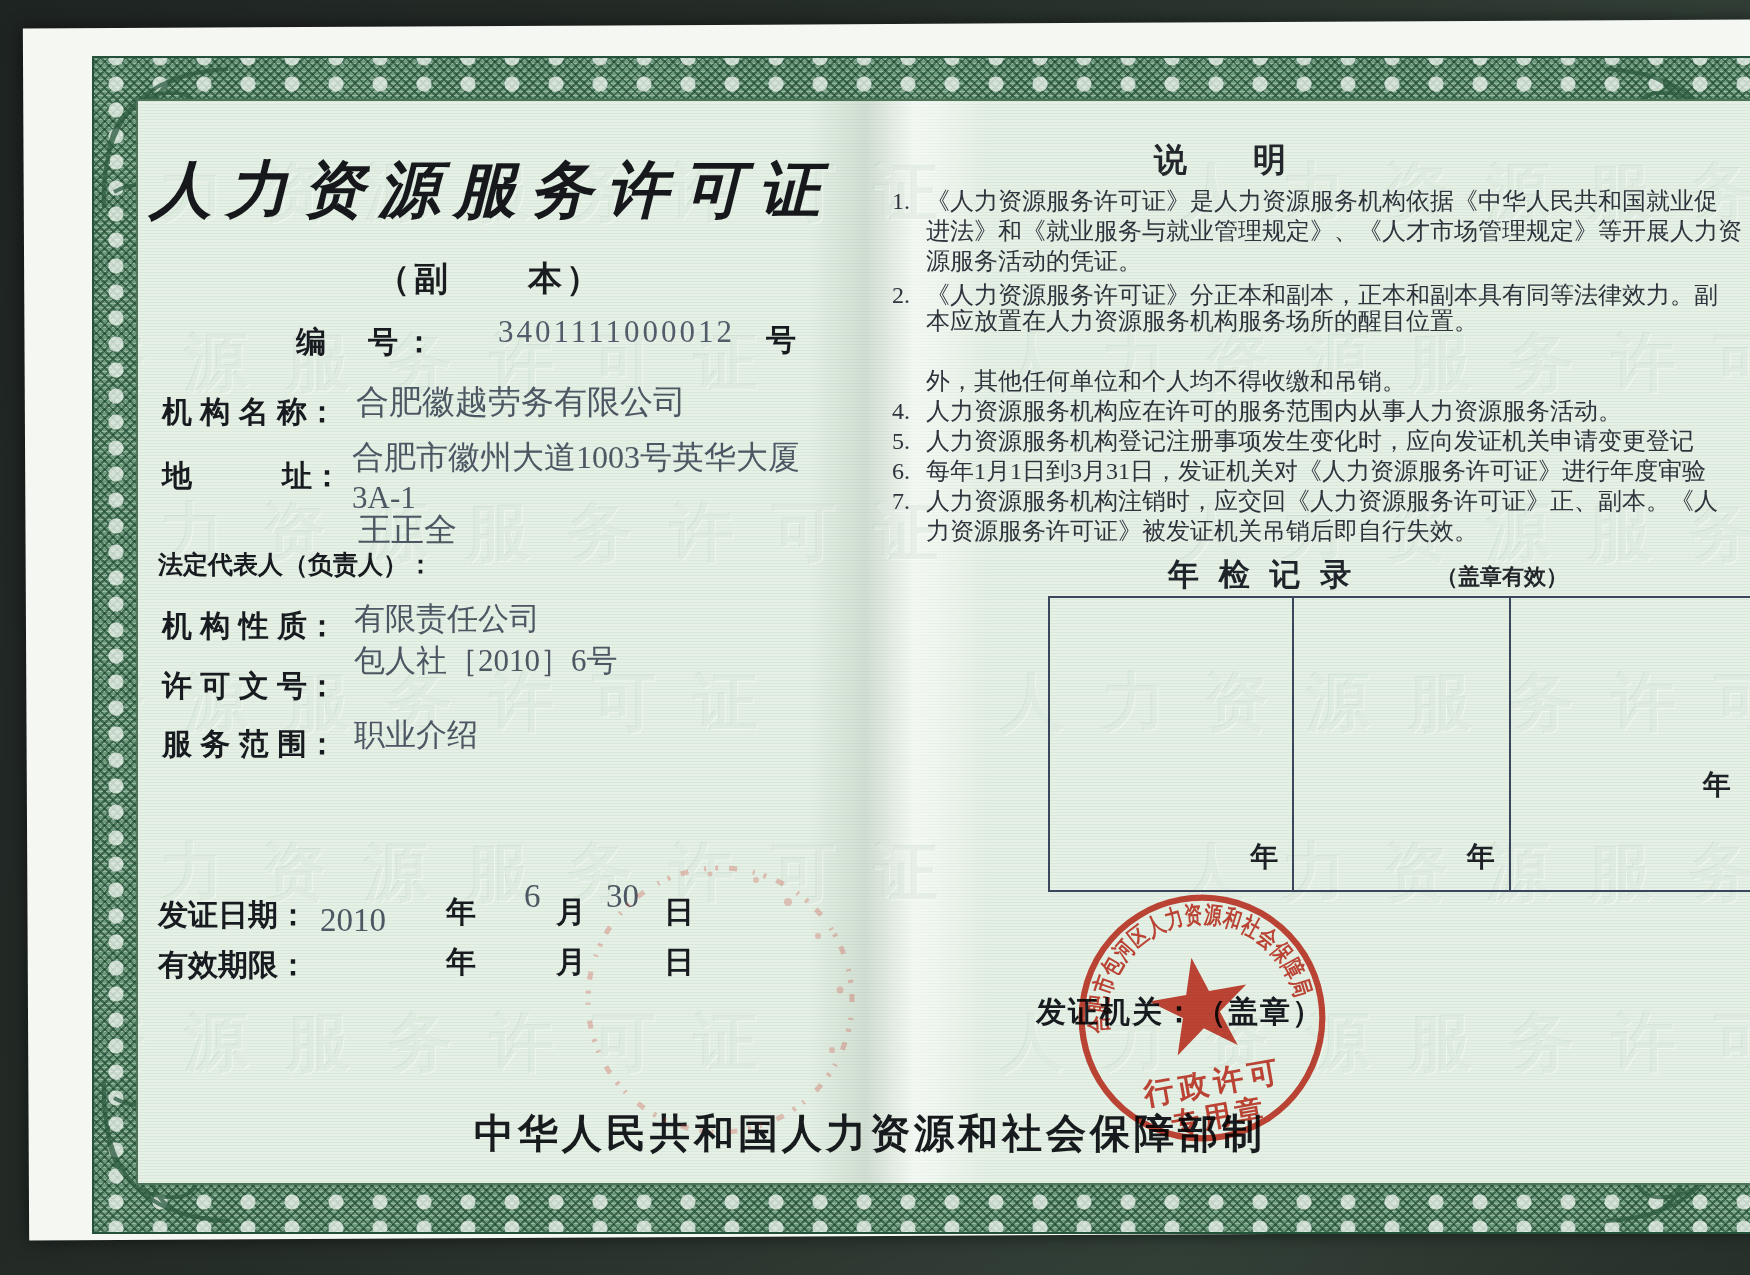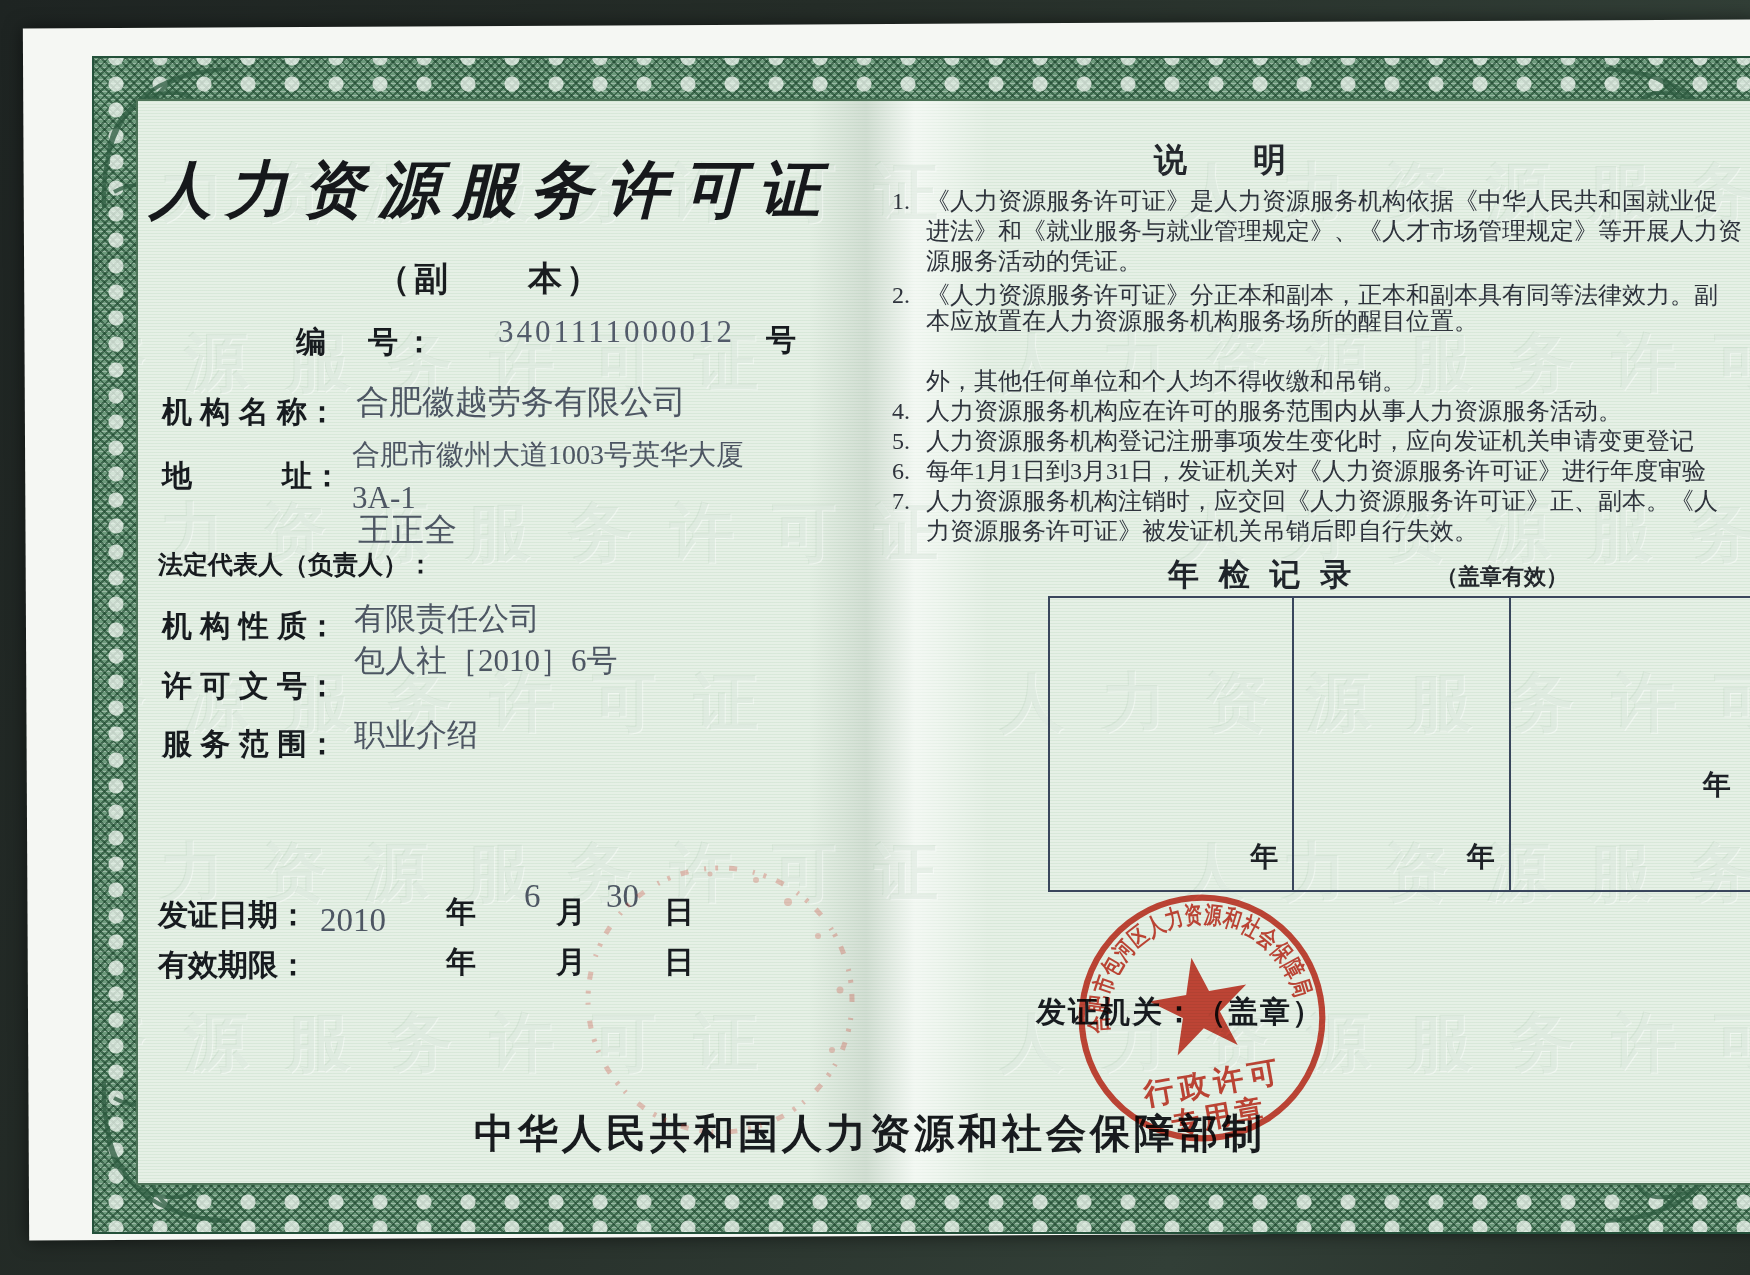--- a/index.html
+++ b/index.html
@@ -124,21 +124,21 @@
   <div class="abs title" style="left:150px;top:148px;font-style:italic;">人力资源服务许可证</div>
   <div class="abs subtitle" style="left:160px;top:256px;">（副　　本）</div>
 
   <div class="abs lbl" style="left:296px;top:322px;letter-spacing:6px;">编　号：</div>
   <div class="abs serialnum" style="left:498px;top:314px;">3401111000012</div>
   <div class="abs lbl" style="left:766px;top:320px;">号</div>
 
   <div class="abs lbl" style="left:162px;top:392px;">机 构 名 称：</div>
   <div class="abs val" style="left:356px;top:380px;font-size:33px;">合肥徽越劳务有限公司</div>
 
-  <div class="abs val" style="left:352px;top:436px;font-size:28px;">合肥市徽州大道1003号英华大厦</div>
+  <div class="abs val" style="left:352px;top:436px;font-size:32px;">合肥市徽州大道1003号英华大厦</div>
   <div class="abs lbl" style="left:162px;top:456px;">地　　　址：</div>
   <div class="abs val" style="left:352px;top:480px;">3A-1</div>
 
   <div class="abs lbl" style="left:158px;top:548px;font-size:25px;">法定代表人（负责人）：</div>
   <div class="abs val" style="left:358px;top:508px;font-size:33px;">王正全</div>
 
   <div class="abs lbl" style="left:162px;top:606px;">机 构 性 质：</div>
   <div class="abs val" style="left:354px;top:598px;">有限责任公司</div>
 
   <div class="abs lbl" style="left:162px;top:666px;">许 可 文 号：</div>

